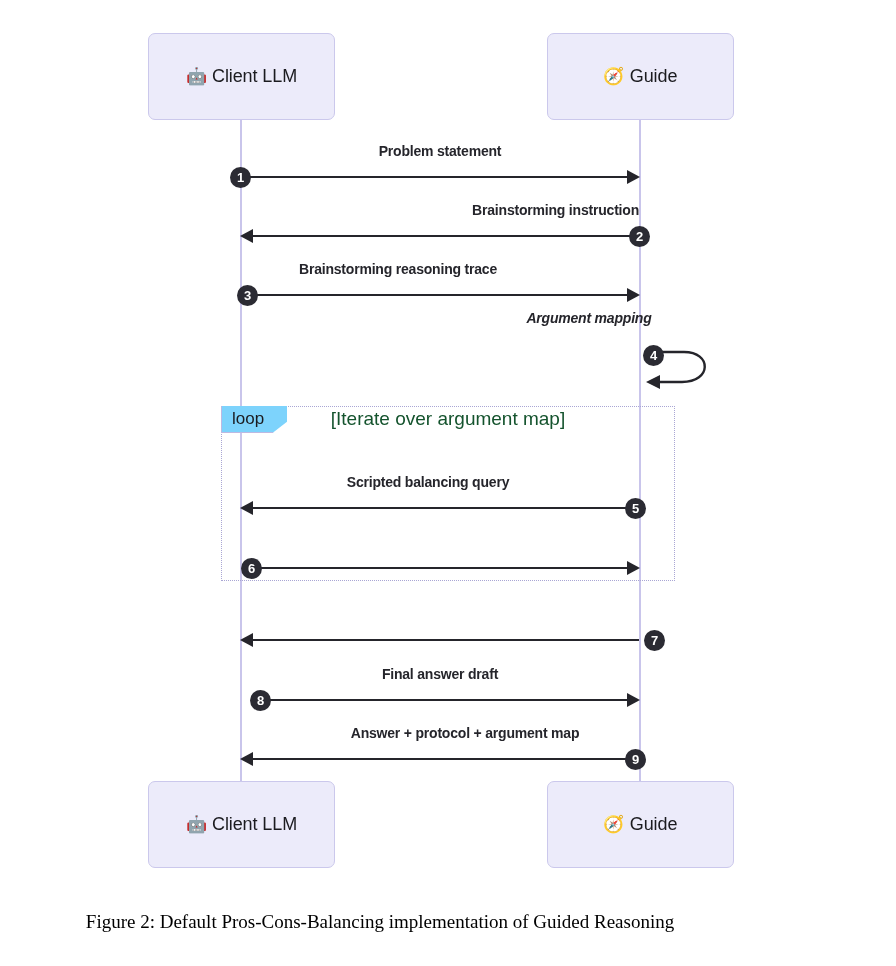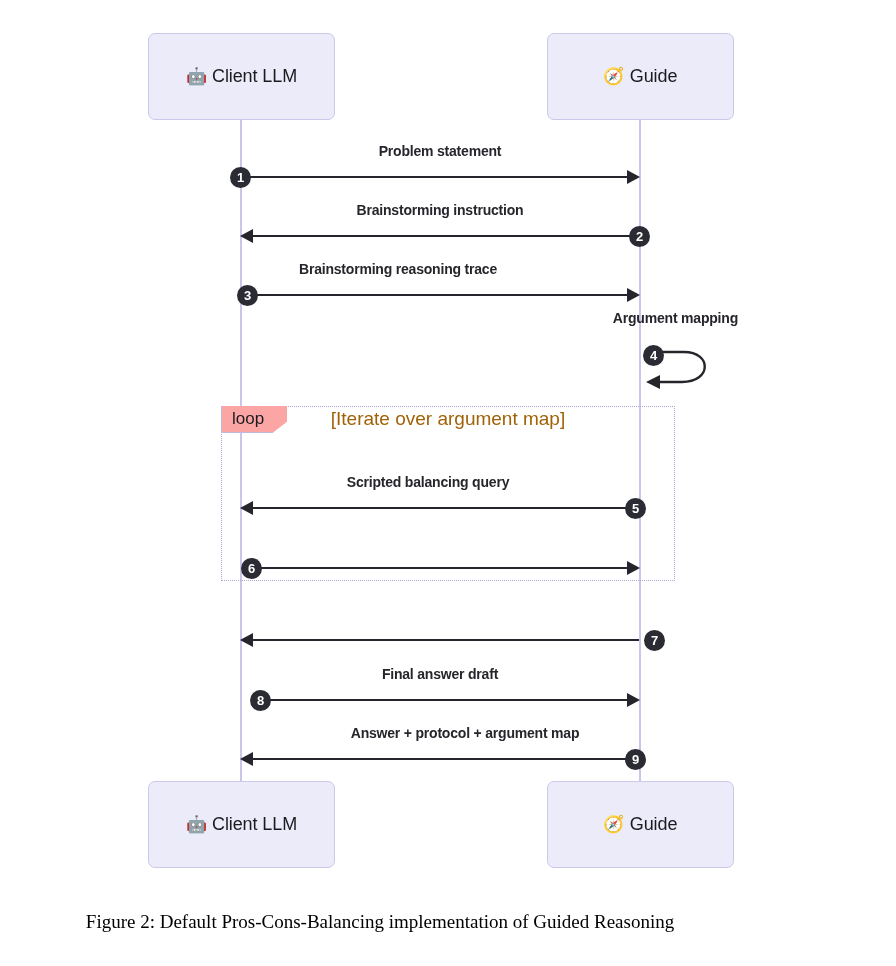--- a/index.html
+++ b/index.html
@@ -78,41 +78,41 @@
     box-sizing: border-box;
     border: 1px dotted #A9A6D4;
     background: transparent;
   }
   #loop-tag {
     position: absolute;
     left: 221px;
     top: 406px;
     width: 66px;
     height: 27px;
-    background: #fca5a5;
+    background: #7dd3fc;
     border: 1px solid #BDB9E2;
     border-right: none;
     border-top: none;
     box-sizing: border-box;
     -webkit-clip-path: polygon(0 0, 100% 0, 100% 58%, 78% 100%, 0 100%);
     clip-path: polygon(0 0, 100% 0, 100% 58%, 78% 100%, 0 100%);
     display: flex;
     align-items: center;
     padding-left: 10px;
     font-size: 17px;
     color: #1b1b1f;
   }
   #loop-condition {
     position: absolute;
     left: 221px;
     top: 408px;
     width: 454px;
     text-align: center;
     font-size: 19px;
-    color: #a16207;
+    color: #14532d;
     font-family: "Liberation Sans", sans-serif;
   }
 
   
   .msg-label {
     position: absolute;
     text-align: center;
     font-size: 14px;
     font-weight: bold;
     color: #25252b;
@@ -201,31 +201,31 @@
     <div class="participant" id="p-guide-bot">
       <span class="p-emoji">🧭</span>
       <span>Guide</span>
     </div>
 
     <div class="msg-label" style="left:241px; top:143px; width:398px;">Problem statement</div>
     <div class="msg-arrow" style="left:241px; top:176px; width:388px;"></div>
     <div class="arrow-head right" style="left:627px; top:170px;"></div>
     <div class="seq-badge" style="left:230px; top:167px;">1</div>
 
-    <div class="msg-label" style="left:241px; top:202px; width:398px;">Brainstorming instruction</div>
+    <div class="msg-label" style="left:241px; top:202px; width:398px;text-align:right;">Brainstorming instruction</div>
     <div class="msg-arrow" style="left:251px; top:235px; width:388px;"></div>
     <div class="arrow-head left" style="left:240px; top:229px;"></div>
     <div class="seq-badge" style="left:629px; top:226px;">2</div>
 
     <div class="msg-label" style="left:241px; top:261px; width:314px;">Brainstorming reasoning trace</div>
     <div class="msg-arrow" style="left:247px; top:294px; width:382px;"></div>
     <div class="arrow-head right" style="left:627px; top:288px;"></div>
     <div class="seq-badge" style="left:237px; top:285px;">3</div>
 
-    <div class="msg-label" style="left:440px; top:310px; width:298px; text-align:right;">Argument mapping</div>
+    <div class="msg-label" style="left:440px; top:310px; width:298px; text-align:center;font-style:italic;">Argument mapping</div>
     <svg id="self-loop-svg" viewBox="0 0 90 48">
       <path d="M 12 10 L 48 10 C 76 10, 76 40, 46 40 L 24 40" fill="none" stroke="#25252b" stroke-width="2.4"></path>
       <polygon points="24,33 10,40 24,47" fill="#25252b"></polygon>
     </svg>
     <div class="seq-badge" style="left:643px; top:345px;">4</div>
 
     <div id="loop-frame"></div>
     <div id="loop-tag">loop</div>
     <div id="loop-condition">[Iterate over argument map]</div>
 

